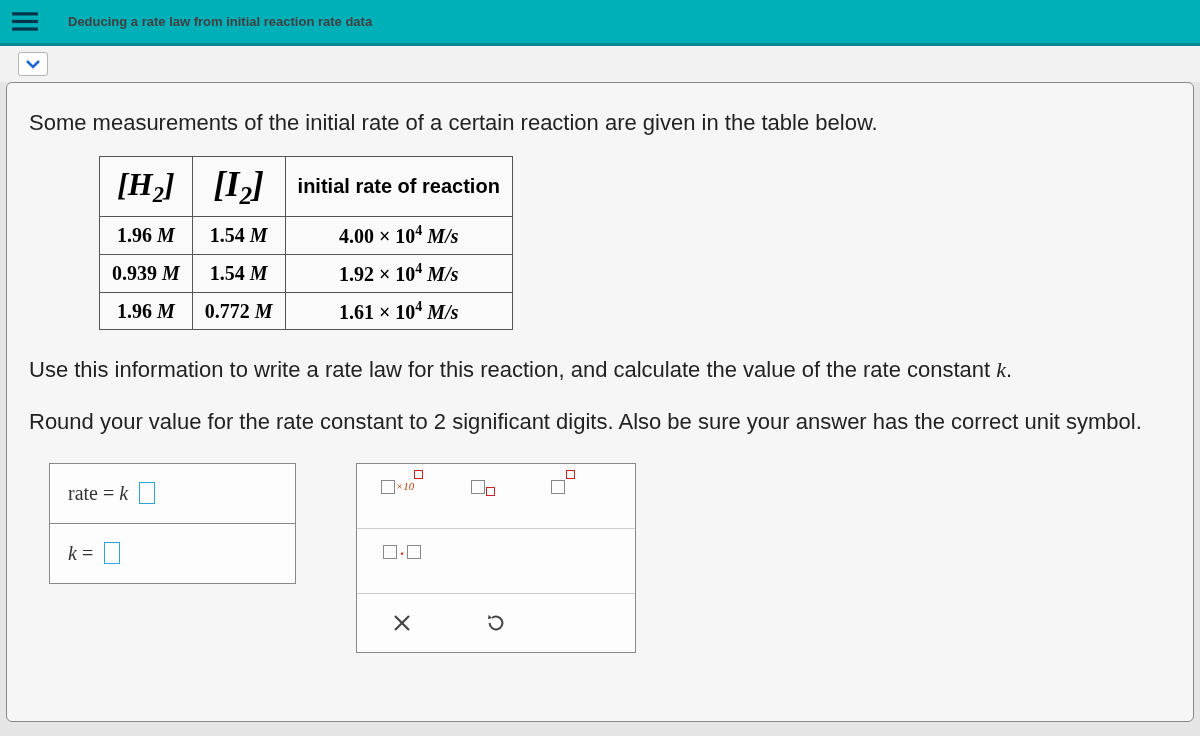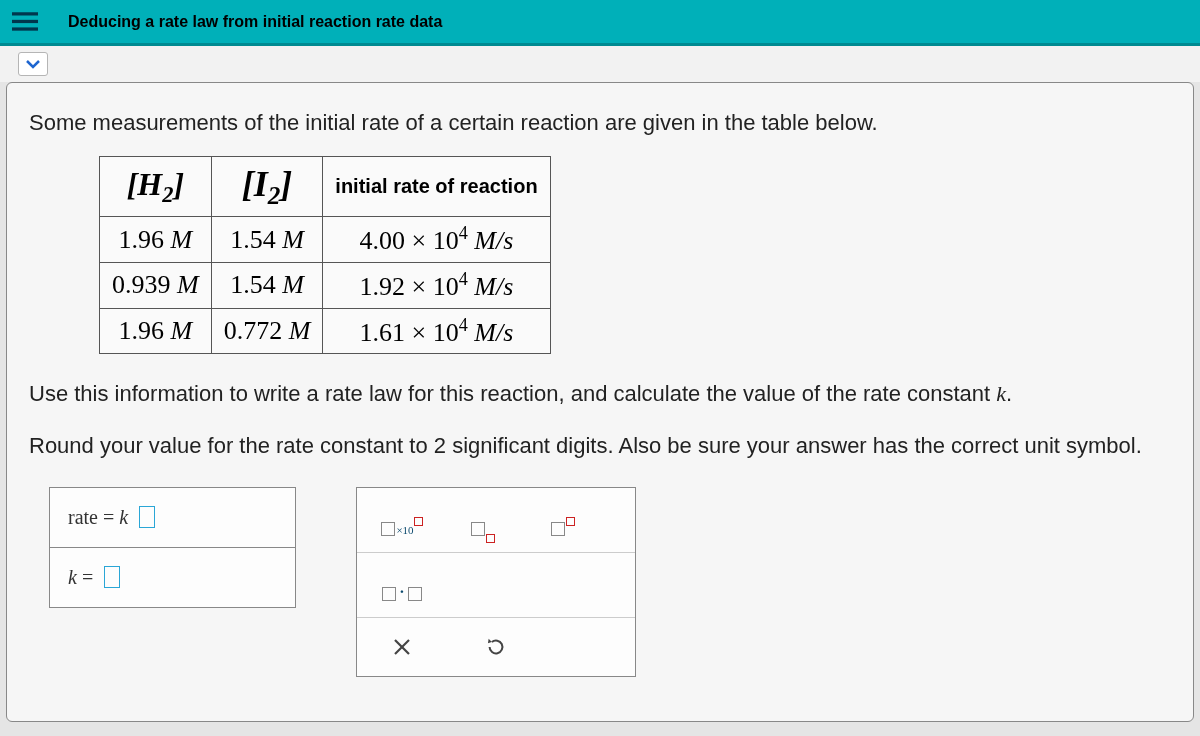--- a/index.html
+++ b/index.html
@@ -21,23 +21,23 @@
   .menu-btn {
     width: 50px;
     height: 46px;
     display: flex;
     align-items: center;
     justify-content: center;
     cursor: pointer;
   }
   .menu-btn svg { width: 26px; height: 20px; }
   .topbar-title {
-    color: #000000;
+    color: #404040;
     font-weight: 700;
-    font-size: 16px;
+    font-size: 13px;
     margin-left: 18px;
   }
   .chevron-row {
     background: #f2f2f2;
     padding: 6px 18px;
   }
   .chevron-btn {
     width: 30px; height: 24px;
     background: #fff;
     border: 1px solid #b5b5b5;
@@ -61,24 +61,25 @@
     margin: 4px 0 16px 0;
   }
   .data-table {
     border-collapse: collapse;
     margin-left: 70px;
     margin-bottom: 22px;
   }
   .data-table th, .data-table td {
     border: 1px solid #555;
     padding: 6px 12px;
-    font-size: 26px;
+    font-size: 20px;
     text-align: center;
     font-family: "Times New Roman", serif;
     background: #fafafa;
+    font-weight: bold;
   }
   .data-table th { font-weight: 700; font-family: -apple-system, Arial, sans-serif; font-size: 20px; }
   .sub { font-size: 0.7em; vertical-align: sub; }
   .sup { font-size: 0.7em; vertical-align: super; }
   .ital { font-style: italic; font-family: "Times New Roman", serif; }
   .answer-row {
     display: flex;
     align-items: flex-start;
     margin-top: 24px;
     margin-left: 20px;
@@ -111,25 +112,26 @@
   .tool-row {
     display: flex;
     gap: 34px;
     padding: 16px 22px;
     align-items: center;
     justify-content: flex-start;
   }
   .tool-row + .tool-row { border-top: 1px solid #ccc; }
   .tool {
     width: 46px; height: 32px;
-    display: flex; align-items: flex-end; justify-content: center;
+    display: flex; align-items: flex-start; justify-content: center;
     cursor: pointer;
     font-family: "Times New Roman", serif;
-    color: #0c4a6e;
+    color: #c2410c;
     position: relative;
+    font-style: italic;
   }
   .sq {
     display:inline-block; width:14px; height:14px;
     border:1.5px solid #888;
   }
   .sq-sm {
     display:inline-block; width:9px; height:9px;
     border:1.3px solid #c22;
   }
   .tool-bottom {

